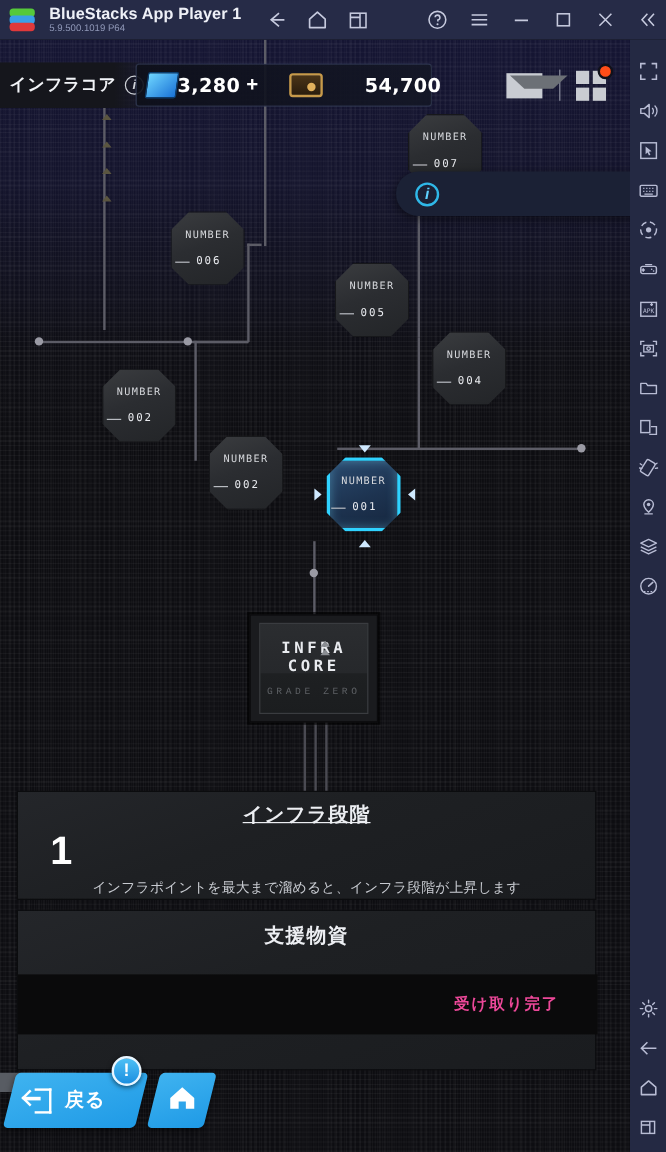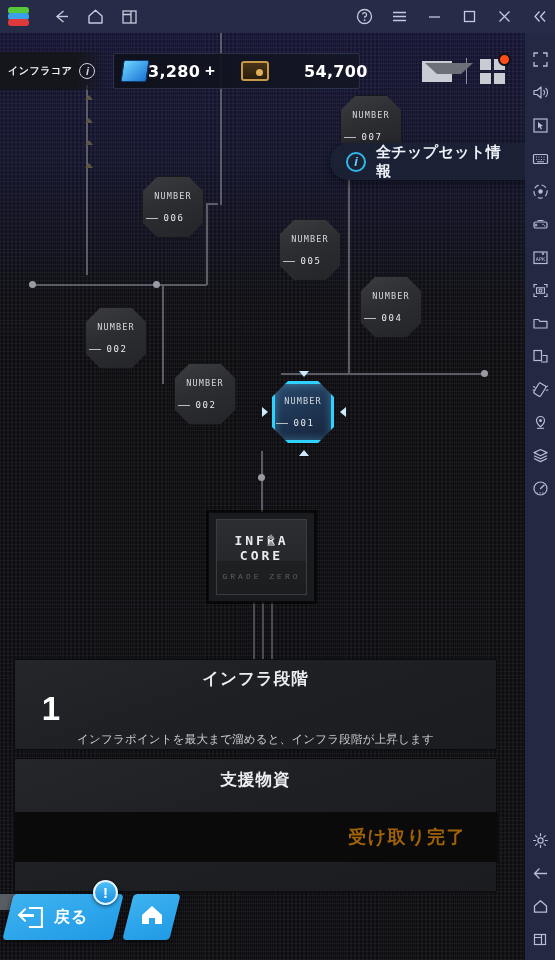--- a/index.html
+++ b/index.html
@@ -100,21 +100,21 @@
   .core-sub{ font-family:Liberation Mono, monospace; font-size:8px; letter-spacing:3px;
     color:#5d6064; margin-top:9px; }
 
   
   .gbar{ position:absolute; left:0; top:19px; width:525px; height:38px; z-index:30; }
   .gbar-left{
     position:absolute; left:0; top:0; height:38px; padding:0 12px 0 8px;
     background:linear-gradient(90deg,#15161c 0%,#15161c 72%,rgba(21,22,28,0) 100%);
     display:flex; align-items:center; gap:7px;
   }
-  .gbar-left .lbl{ font-size:10px; color:#f2f4f8; font-weight:bold; letter-spacing:.5px;text-align:center; }
+  .gbar-left .lbl{ font-size:14px; color:#f2f4f8; font-weight:bold; letter-spacing:.5px;text-align:center; }
   .info-o{ width:16px;height:16px;border-radius:50%;border:1.4px solid #cfd2d8;
     color:#cfd2d8;font-size:11px;display:flex;align-items:center;justify-content:center;font-weight:bold;font-style:italic;}
   .cur-wrap{
     position:absolute; left:113px; top:1px; height:36px; width:247px;
     background:linear-gradient(90deg,rgba(14,16,26,.92),rgba(20,23,38,.92));
     border:1px solid rgba(120,140,190,.25);
     border-radius:3px;
     display:flex; align-items:center;
   }
   .cur{ display:flex; align-items:center; height:100%; position:relative; }
@@ -148,34 +148,34 @@
     box-shadow:0 2px 8px rgba(0,0,0,.5);
   }
   .tip .ic{ width:20px;height:20px;border-radius:50%;border:2px solid #2fb8e8;color:#5fd2ff;
     display:flex;align-items:center;justify-content:center;font-size:13px;font-weight:bold;font-style:italic;}
   .tip .tx{ font-size:15px;color:#eef1f7;font-weight:bold;letter-spacing:.4px;}
 
   
   .panel{ position:absolute; background:linear-gradient(160deg,#24262a 0%,#1e2023 40%,#1a1c1f 100%);
     border:1px solid #0b0c0e; }
   .p-stage{ left:14px; top:626px; width:483px; height:91px; }
-  .p-title{ text-align:center; font-size:16.5px; color:#eceef2; font-weight:bold; letter-spacing:1px; padding-top:8px;}
+  .p-title{ text-align:center; font-size:16.5px; color:#eceef2; font-weight:bold; letter-spacing:1px; padding-top:8px;text-decoration:underline;}
   .p-row{ display:flex; align-items:center; padding:0 12px; margin-top:2px; }
   .p-lvl{ font-size:33px; color:#fff; font-weight:bold; width:48px; text-align:center; line-height:1;}
   .p-barwrap{ flex:1; position:relative; }
   .p-frac{ position:absolute; right:0; top:-17px; font-size:12px; color:#a7aab0; letter-spacing:.3px;}
   .p-bar{ height:11px; border:1.5px solid #d8dade; border-radius:3px; background:#121315; overflow:hidden; }
   .p-fill{ height:100%; background:linear-gradient(180deg,#ffffff,#e6e8ec); }
   .p-desc{ text-align:center; font-size:11.5px; color:#c8cbd1; margin-top:7px; letter-spacing:.2px;}
 
   .p-supply{ left:14px; top:725px; width:483px; height:134px;font-family:Liberation Serif, serif; }
   .s-title{ text-align:center; font-size:16.5px; color:#eceef2; font-weight:bold; letter-spacing:1px; padding-top:10px;}
   .s-band{ position:absolute; left:0; top:53px; width:483px; height:50px; background:#0a0a0b; }
   .s-band .done{ position:absolute; right:32px; top:50%; transform:translateY(-50%);
-    font-size:18px; font-weight:bold; color:#a16207; letter-spacing:1.5px;}
+    font-size:13px; font-weight:bold; color:#ec4899; letter-spacing:1.5px;}
   .s-item{ position:absolute; left:34px; top:778px; width:65px; height:65px;
     background:linear-gradient(160deg,#a9adb3,#7e838a); border-radius:3px; overflow:hidden;
     box-shadow:0 1px 4px rgba(0,0,0,.6); z-index:5;}
   .s-item .card{ position:absolute; left:10px; top:8px; width:42px;height:44px;
     background:linear-gradient(150deg,#e0b33a,#b1341f 60%,#7a1a12);
     transform:rotate(-10deg) skewX(-4deg); border:2px solid #efe7d2; border-radius:2px;}
   .s-item .chk{ position:absolute; left:12px; top:20px; width:38px;height:19px;
     border-left:7px solid #fff; border-bottom:7px solid #fff; transform:rotate(-46deg);}
   .s-item .base{ position:absolute; left:0; bottom:0; width:100%; height:13px;
     background:linear-gradient(180deg,#f0b42c,#c98d16); }
@@ -219,20 +219,24 @@
 <body>
 
 <div id="app">
 
   <div class="titlebar">
     <div class="bs-logo">
       <div class="l1"></div>
         <div class="l2"></div>
         <div class="l3"></div>
     </div>
+    <div class="bs-title">
+      <div class="t1">BlueStacks App Player 1</div>
+      <div class="t2">5.9.500.1019  P64</div>
+    </div>
     <div class="tb-icons">
       <div class="tbi">
         <svg width="19" height="19" viewBox="0 0 19 19">
             <path d="M11.5 4 L5 9.5 L11.5 15" fill="none" stroke="#c6cade" stroke-width="1.4"></path>
             <path d="M5 9.5 H16" stroke="#c6cade" stroke-width="1.4" fill="none"></path>
           </svg>
       </div>
       <div class="tbi">
         <svg width="19" height="19" viewBox="0 0 19 19">
             <path d="M3 9 L9.5 3.2 L16 9 V16 H3 Z" fill="none" stroke="#c6cade" stroke-width="1.4" stroke-linejoin="round"></path>
@@ -381,21 +385,20 @@
             <i></i>
             <i></i>
             <i></i>
           <div class="badge"></div>
         </div>
       </div>
     </div>
 
     <div class="tip">
       <div class="ic">i</div>
-      <div class="tx">全チップセット情報</div>
     </div>
 
     <div class="panel p-stage">
       <div class="p-title">インフラ段階</div>
       <div class="p-row">
         <div class="p-lvl">1</div>
       </div>
       <div class="p-desc">インフラポイントを最大まで溜めると、インフラ段階が上昇します</div>
     </div>
 

